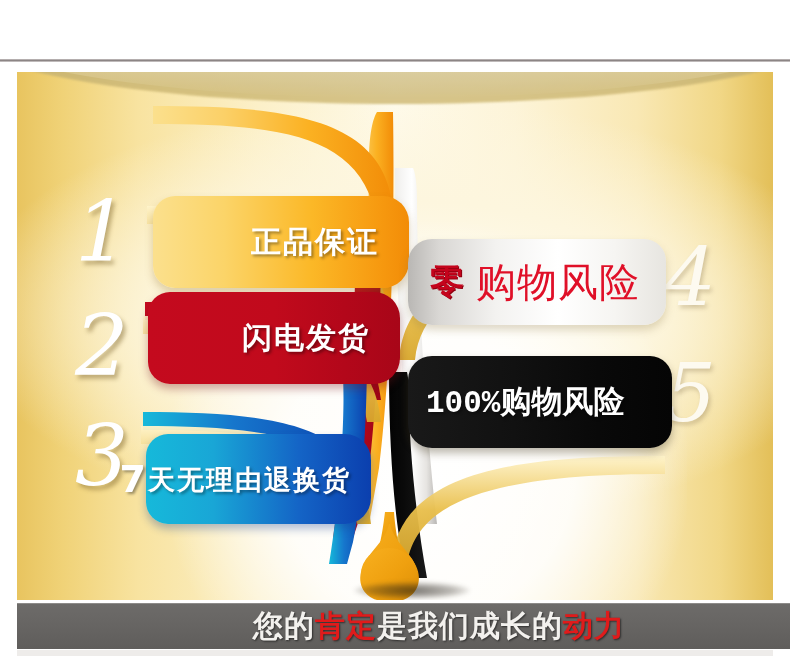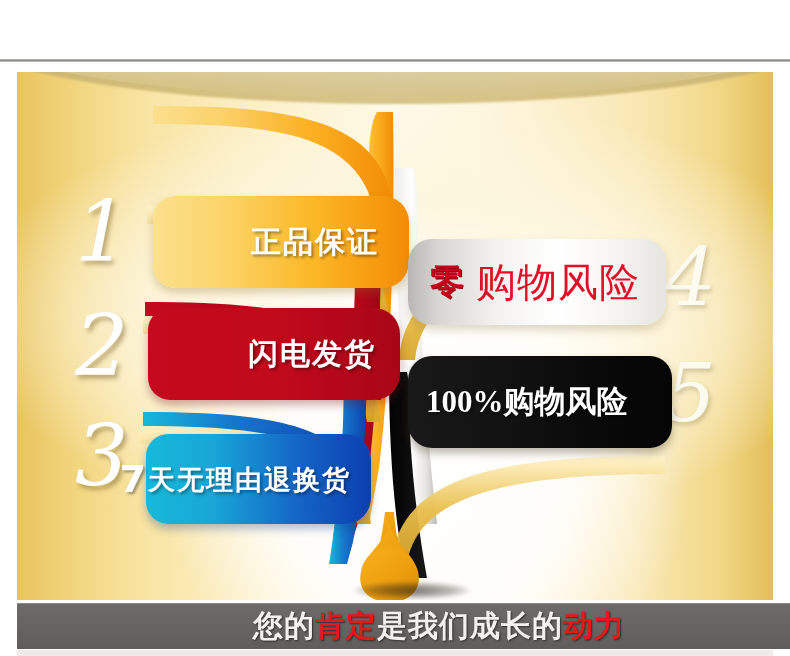--- a/index.html
+++ b/index.html
@@ -103,25 +103,25 @@
     left:136px;top:124px;width:256px;height:92px;
     border-radius:22px 26px 26px 22px;
     background:linear-gradient(to right,#fbe08d 0%,#fbd468 28%,#fbb827 62%,#f79a10 88%,#f28c07 100%);
     box-shadow:0 5px 9px rgba(150,110,30,.30);
     justify-content:flex-end;padding-right:30px;
   }
   #ribbon-1 .ribbon-label{font-size:30px;}
 
   
   #ribbon-2{
-    left:131px;top:236px;width:252px;height:92px;
+    left:131px;top:220px;width:252px;height:92px;
     border-radius:22px 26px 26px 22px;
     background:linear-gradient(to right,#c40a1e 0%,#c10a1c 50%,#b3071a 78%,#a80618 100%);
     box-shadow:0 5px 9px rgba(120,20,25,.35);
-    justify-content:flex-end;padding-right:24px;
+    justify-content:flex-end;padding-right:30px;
   }
   #ribbon-2 .ribbon-label{font-size:30px;}
 
   
   #ribbon-3{
     left:129px;top:362px;width:225px;height:90px;
     border-radius:22px 26px 26px 22px;
     background:linear-gradient(to right,#16b9da 0%,#19a6d6 30%,#1464c6 68%,#0b3fae 100%);
     box-shadow:0 5px 9px rgba(20,60,140,.32);
     justify-content:flex-end;padding-right:20px;
@@ -148,21 +148,21 @@
 
   
   #ribbon-5{
     left:391px;top:284px;width:264px;height:92px;
     border-radius:24px 22px 22px 24px;
     background:linear-gradient(to right,#191919 0%,#111111 40%,#090909 72%,#050505 100%);
     box-shadow:0 5px 9px rgba(60,50,20,.35);
     justify-content:flex-start;padding-left:18px;
   }
   #ribbon-5 .ribbon-label{font-size:31px;letter-spacing:0;}
-  #ribbon-5 .pct{font-family:Liberation Serif, serif;}
+  #ribbon-5 .pct{font-family:Liberation Mono, monospace;}
 
   
   .drop-shadow{
     position:absolute;left:337px;top:510px;width:116px;height:17px;
     border-radius:50%;
     background:radial-gradient(ellipse at 50% 50%, rgba(30,26,18,.62) 0%, rgba(40,34,24,.30) 52%, rgba(0,0,0,0) 76%);
     filter:blur(2px);
   }
 
   

